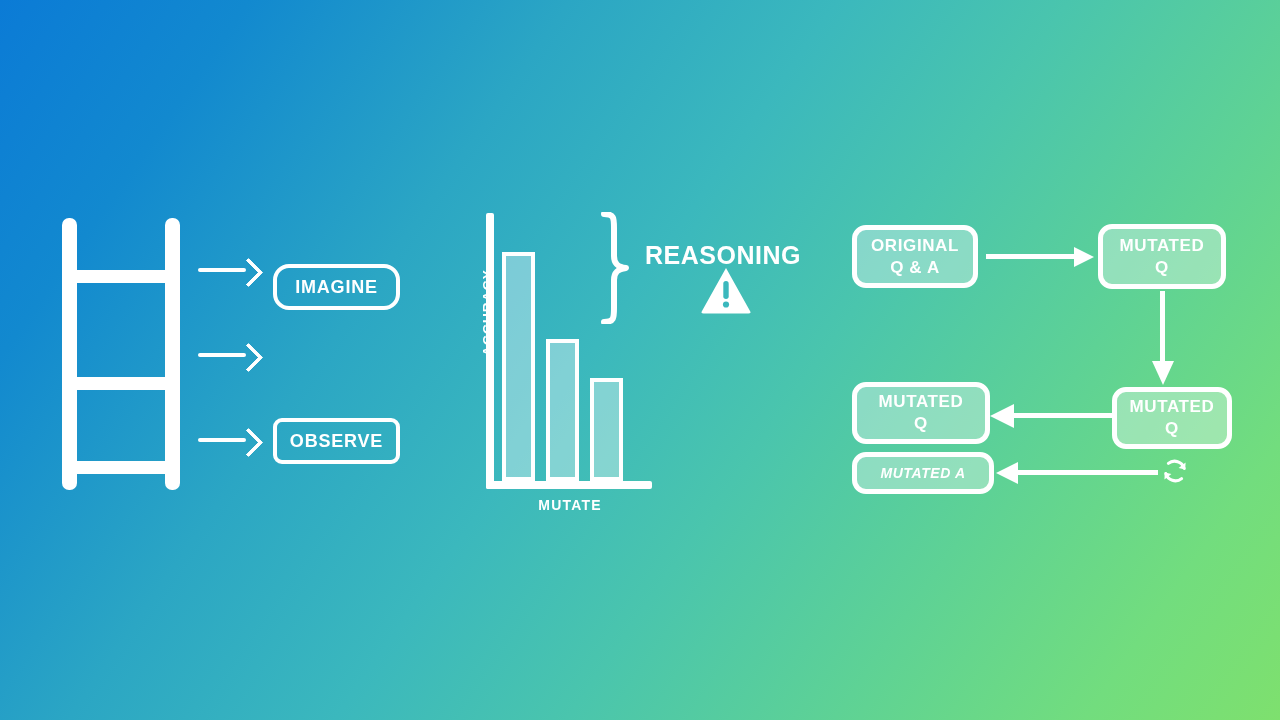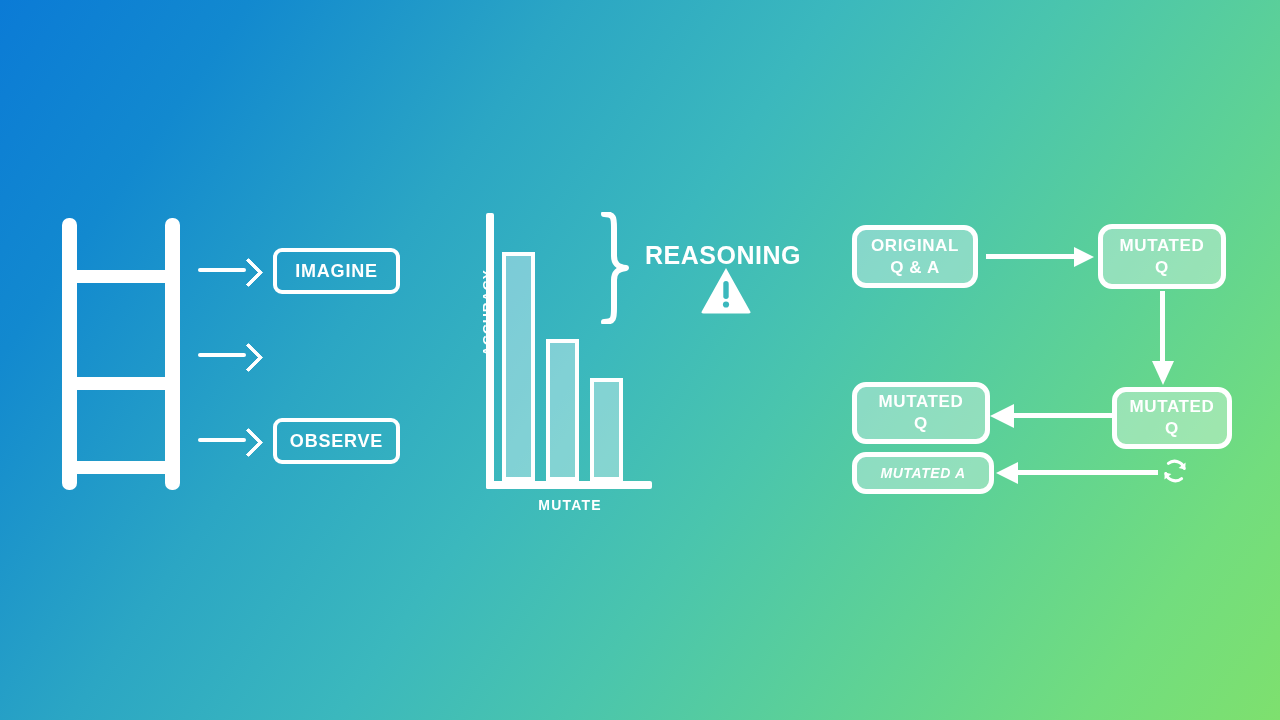--- a/index.html
+++ b/index.html
@@ -227,21 +227,21 @@
       <div class="rail rail-right"></div>
       <div class="rung rung-1"></div>
       <div class="rung rung-2"></div>
       <div class="rung rung-3"></div>
     </div>
 
     <div class="stage-arrow" style="left:198px; top:257px;">
       <div class="shaft"></div>
       <div class="head"></div>
     </div>
-    <div class="stage-pill" style="left:273px; top:248px;">
+    <div class="stage-pill" style="left:273px; top:264px;border-radius:16px;">
       <span>IMAGINE</span>
     </div>
 
     <div class="stage-arrow" style="left:198px; top:342px;">
       <div class="shaft"></div>
       <div class="head"></div>
     </div>
 
     <div class="stage-arrow" style="left:198px; top:427px;">
       <div class="shaft"></div>

